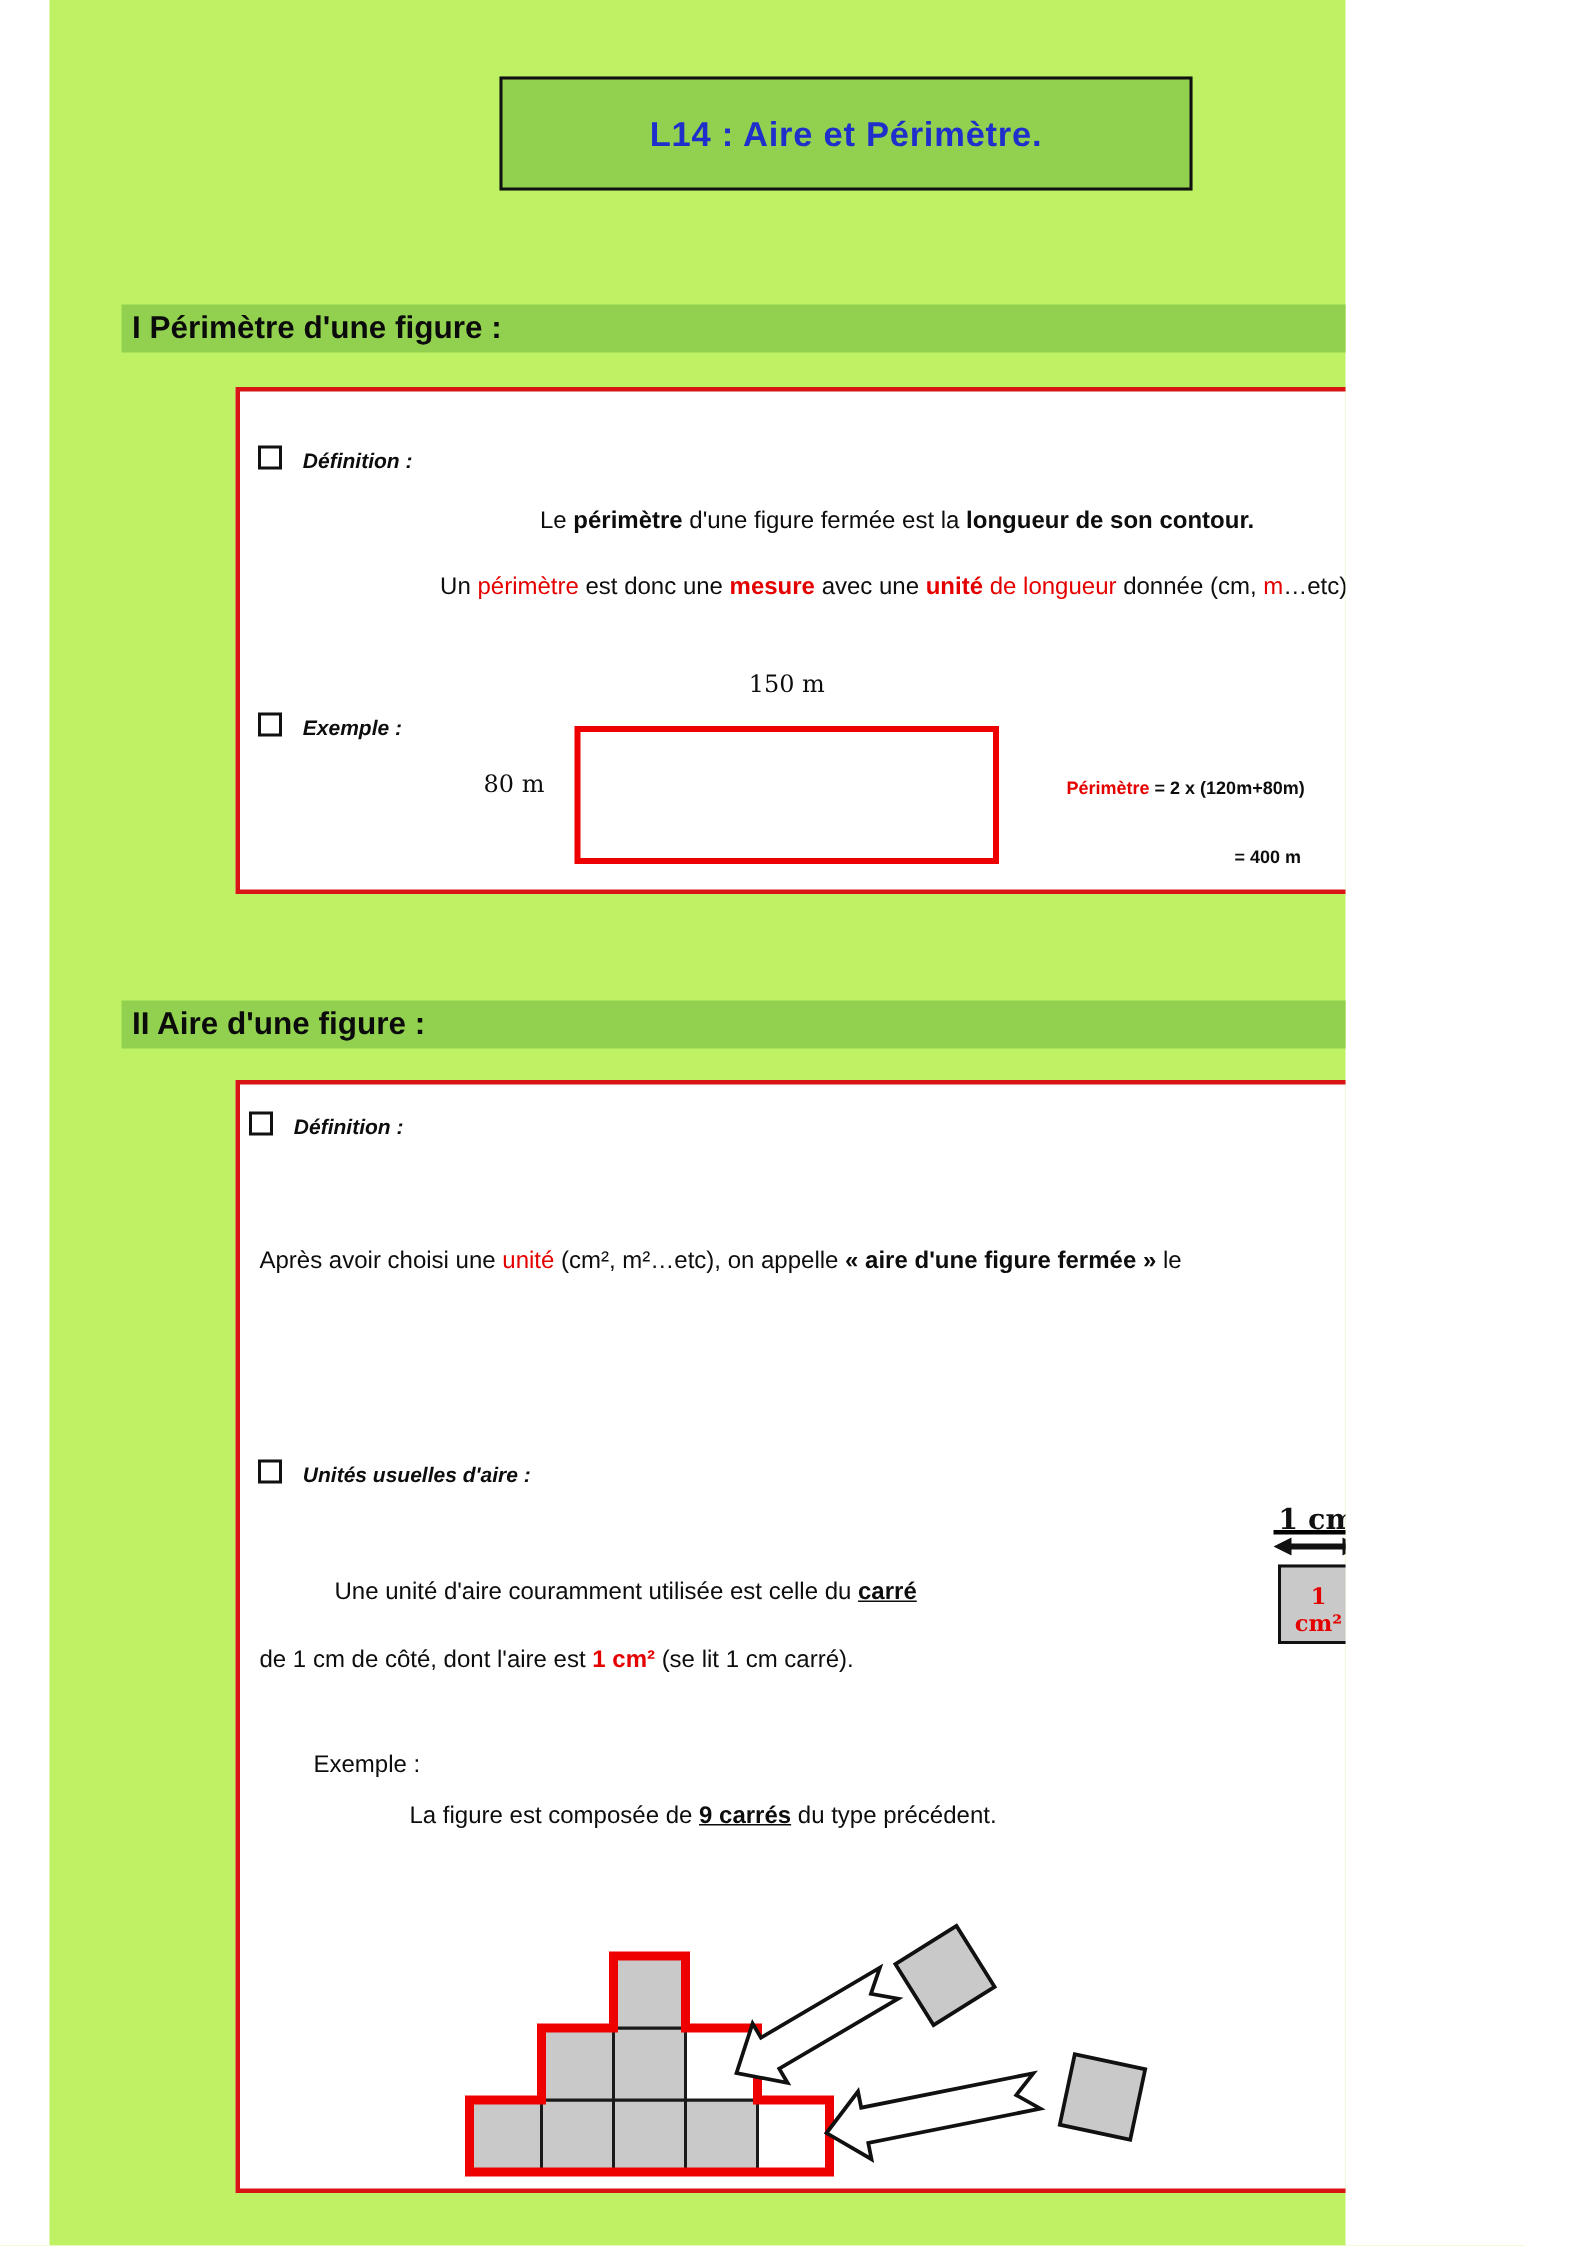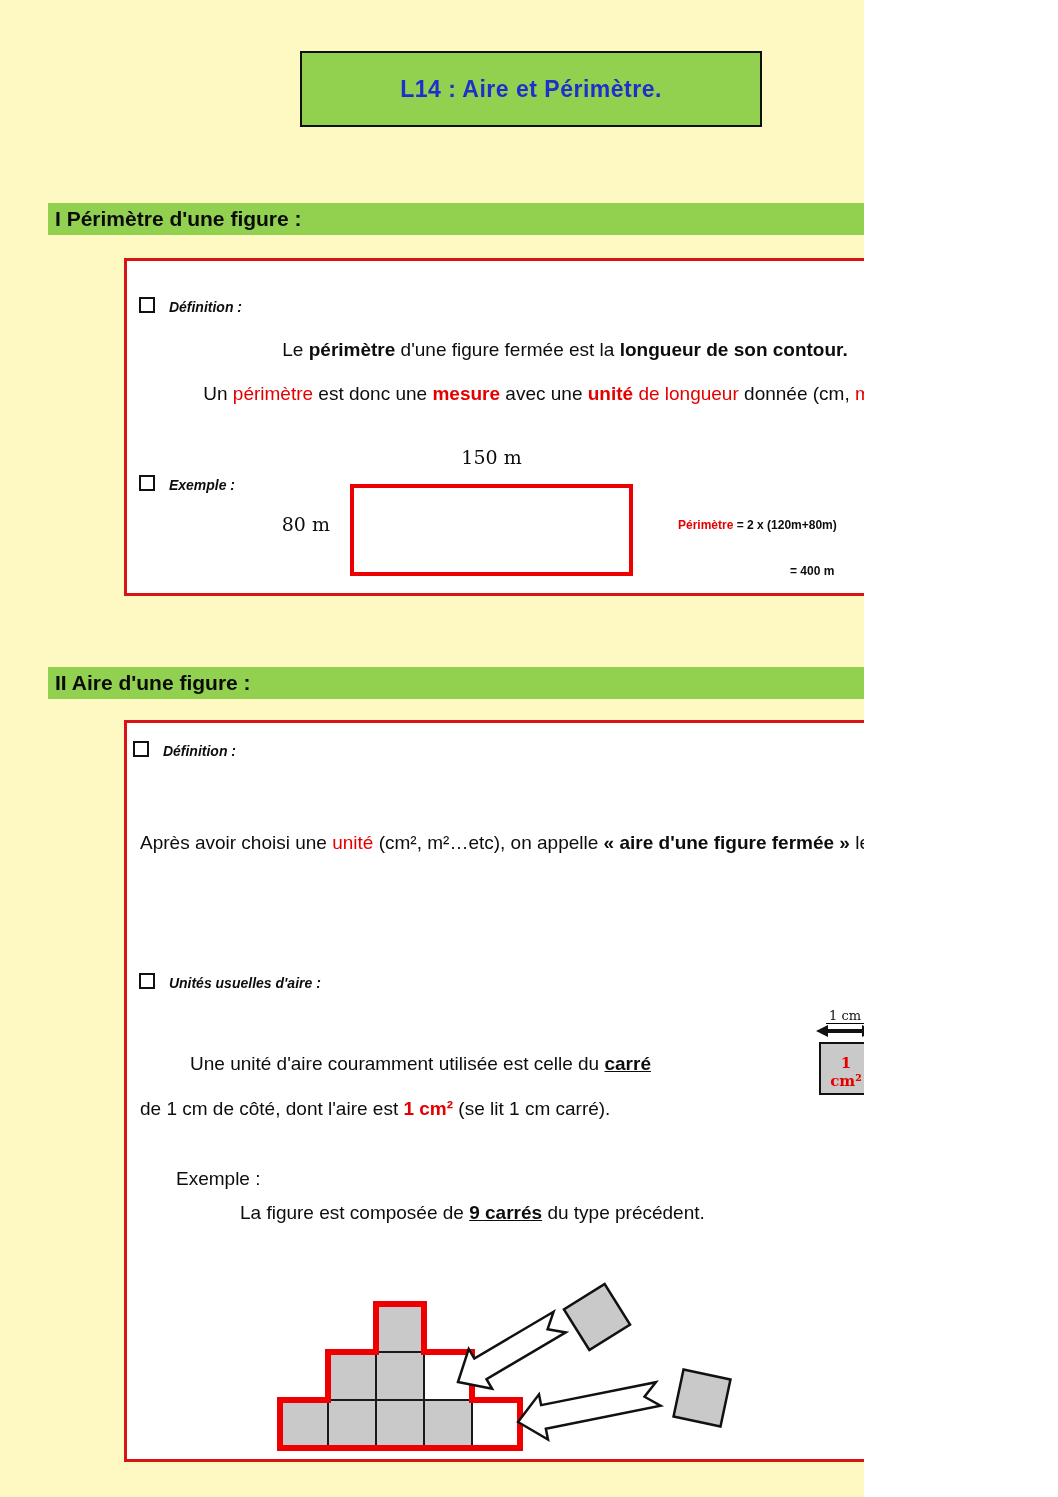--- a/index.html
+++ b/index.html
@@ -1,53 +1,53 @@
 <!DOCTYPE html>
 <html><head>
 <meta charset="utf-8">
 <style>
   html,body{margin:0;padding:0;background:#ffffff;}
-  .page{position:relative;width:864px;height:1497px;background:#fef9c3;
-        font-family:"Liberation Sans",sans-serif;color:#0d0d0d;overflow:hidden;}
+  .page{position:relative;width:864px;height:1497px;background:#bef264;
+        font-family:"Liberation Sans",sans-serif;color:#0d0d0d;overflow:hidden;margin-left:33px;}
   .abs{position:absolute;}
 
   
   .title-box{left:300px;top:51px;width:462px;height:76px;background:#92D050;
              border:2px solid #111;display:flex;align-items:center;justify-content:center;box-sizing:border-box;}
   .title-text{color:#1F2FCC;font-weight:700;font-size:23px;letter-spacing:.5px;}
   .banner{left:48px;width:962px;height:32px;background:#92D050;box-sizing:border-box;
           font-weight:700;font-size:21px;line-height:31px;padding-left:7px;color:#0b0b0b;}
 
   
   .redbox{border:3px solid #D81414;background:#fff;box-sizing:border-box;}
 
   
   .hdg{font-weight:700;font-style:italic;font-size:14px;white-space:nowrap;}
   .chk{display:inline-block;width:12px;height:12px;border:2px solid #111;
        margin-right:10px;position:relative;top:1px;background:#fff;}
 
   
-  .line{font-size:19px;white-space:nowrap;}
+  .line{font-size:16px;white-space:nowrap;}
   .ctr{text-align:center;}
   .b{font-weight:700;}
   .r{color:#E50000;}
   .rb{color:#E50000;font-weight:700;}
   .i{font-style:italic;}
   .bu{font-weight:700;text-decoration:underline;}
   .serif{font-family:"DejaVu Serif",serif;}
 
   
   .demo-rect{left:350px;top:484px;width:283px;height:92px;border:4px solid #EE0000;
              background:#fff;box-sizing:border-box;}
   .formula{font-size:12px;font-weight:700;white-space:nowrap;}
 
   
   .unitfig{left:810px;top:1006px;width:70px;text-align:center;}
-  .unitfig .side{font-family:"DejaVu Serif",serif;font-size:13px;color:#111;
-                 border-bottom:1px solid #000000;padding:0 3px;display:inline-block;line-height:14px;}
+  .unitfig .side{font-family:"DejaVu Serif",serif;font-size:19px;color:#111;
+                 border-bottom:3px solid #000000;padding:0 3px;display:inline-block;line-height:14px;font-weight:bold;}
   .unitsq{width:53px;height:53px;background:#C9C9C9;border:2px solid #111;margin:0 auto;
           box-sizing:border-box;display:flex;align-items:flex-end;justify-content:flex-start;}
   .unitsq span{font-family:"DejaVu Serif",serif;font-weight:700;color:#E50000;
                font-size:15px;padding:0 0 3px 2px;}
 </style>
 </head>
 <body>
 
 <div class="page">
 

